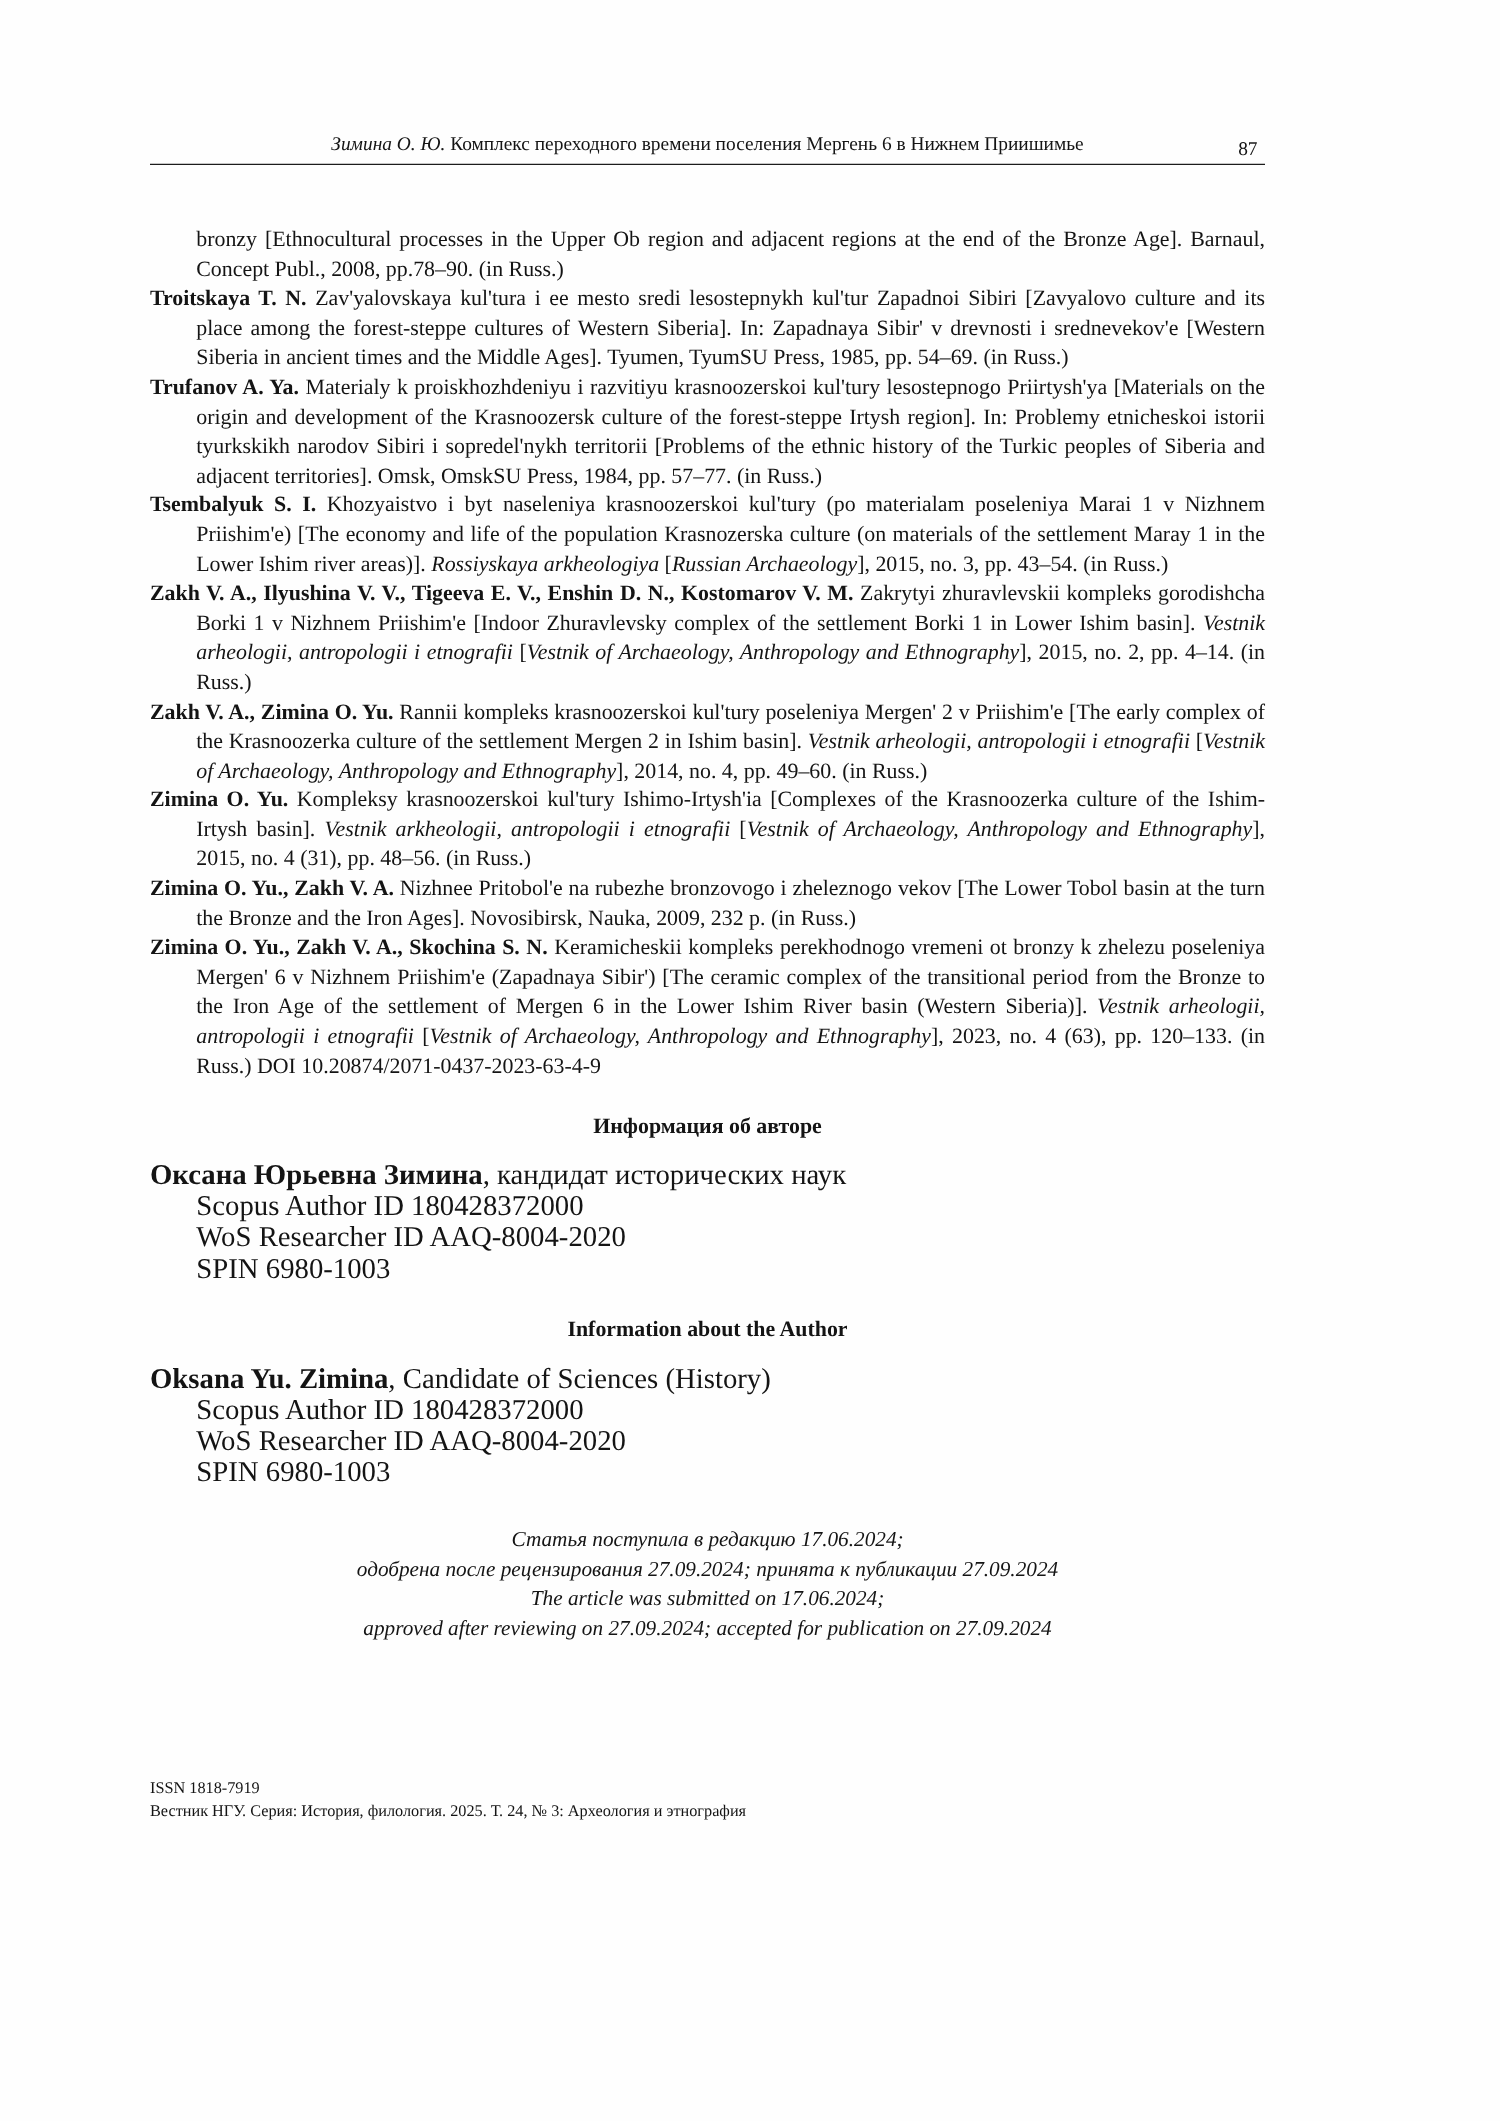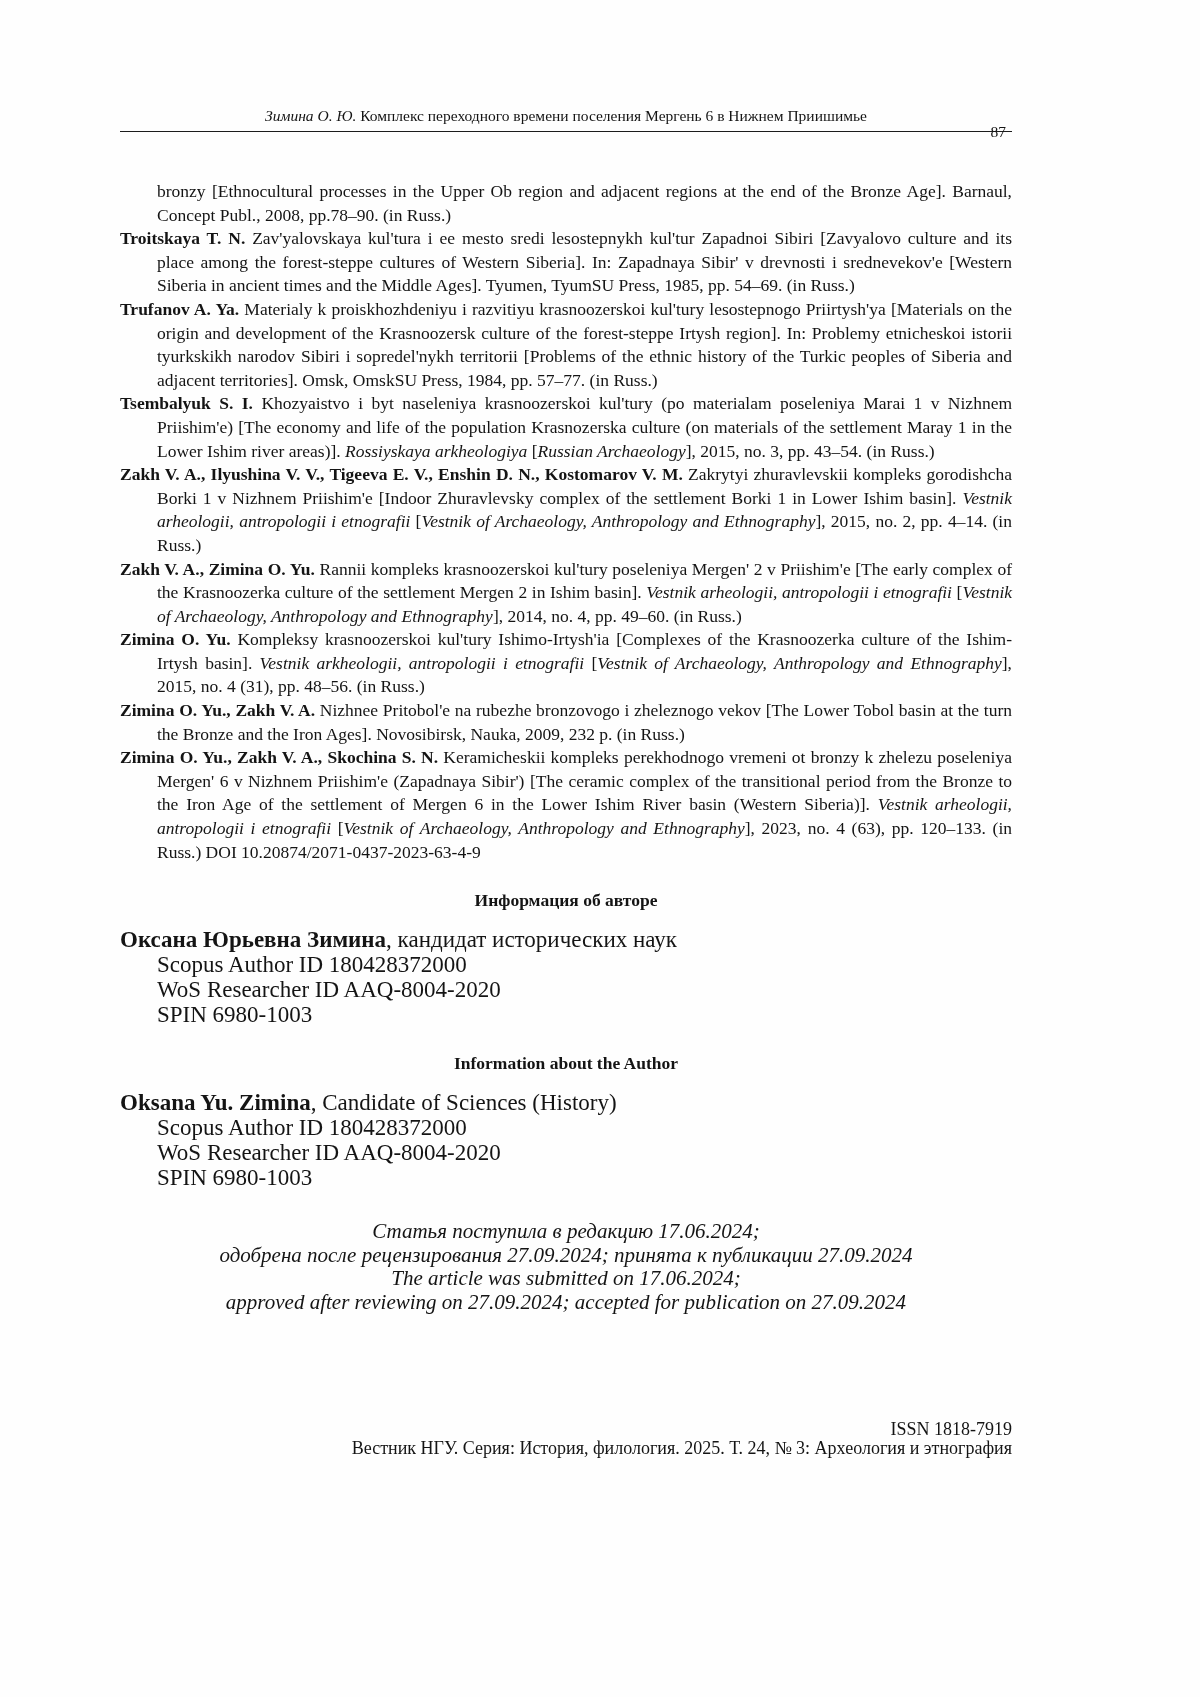--- a/index.html
+++ b/index.html
@@ -14,21 +14,21 @@
   .content { padding: 106px 188px 0 120px; }
 
   .running-header {
     position: relative;
     text-align: center;
     font-size: 15.5px;
     line-height: 20px;
     padding-bottom: 5px;
     border-bottom: 1.5px solid #1c1c1c;
   }
-  .page-num { position: absolute; right: 6px; top: 16px; font-style: normal; }
+  .page-num { position: absolute; right: 6px; top: 4px; font-style: normal; }
 
   .b { font-weight: bold; }
   .i { font-style: italic; }
 
   .refs {
     margin-top: 25px;
     font-size: 17.5px;
     line-height: 23.6px;
     text-align: justify;
   }
@@ -44,32 +44,32 @@
   }
 
   .author-block { font-size: 23px; line-height: 25px; }
   .author-block p { margin: 0; }
   .id-line { padding-left: 37px; }
 
   .submission {
     margin-top: 30px;
     text-align: center;
     font-style: italic;
-    font-size: 21px;
+    font-size: 17px;
     line-height: 23.5px;
   }
   .submission p { margin: 0; }
 
   .page-footer {
     position: absolute;
     top: 1420px;
     right: 188px;
     left: 120px;
-    text-align: right;
-    font-size: 18px;
+    text-align: left;
+    font-size: 13px;
     line-height: 19px;
   }
   .page-footer p { margin: 0; }
 </style>
 </head>
 <body>
 
 <div class="page">
   <div class="content">
 

